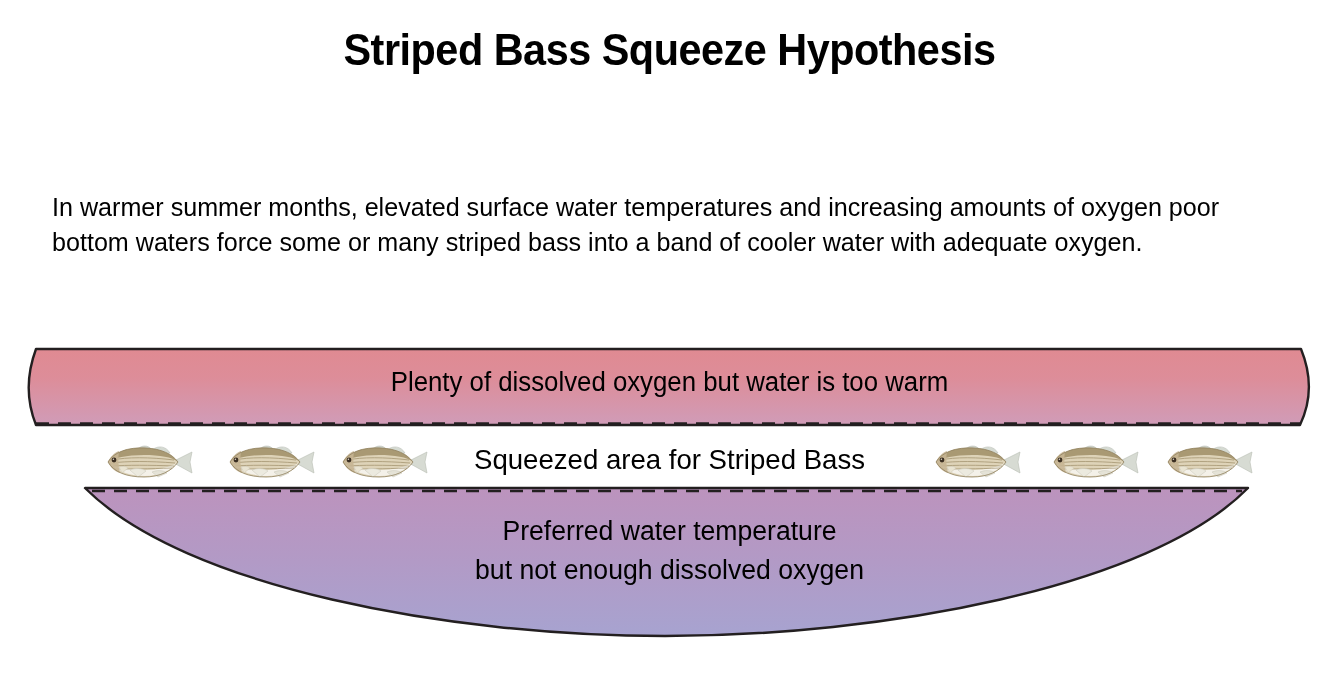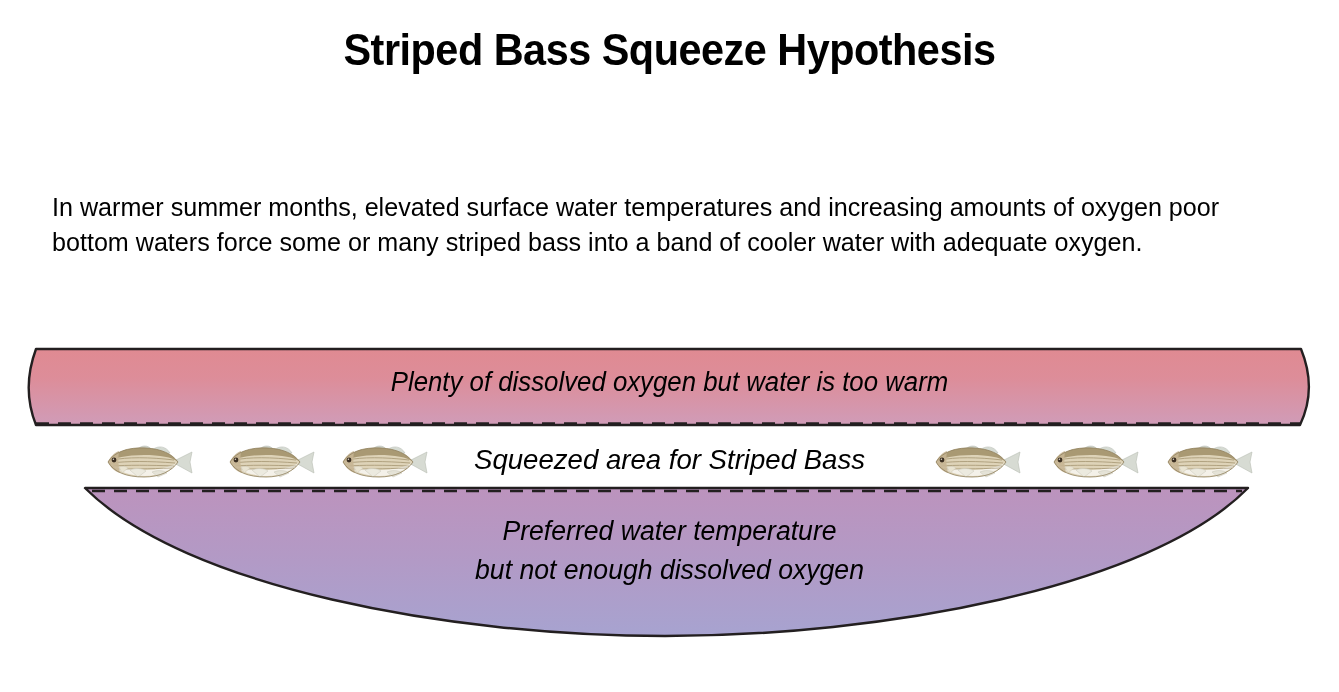--- a/index.html
+++ b/index.html
@@ -56,21 +56,20 @@
     transform-origin: left top;
   }
 
   
   #diagram {
     position: absolute;
     left: 0;
     top: 330px;
     width: 1128px;
     height: 330px;
-    font-style: italic;
   }
   #diagram-svg {
     position: absolute;
     left: 0;
     top: 0;
     width: 1339px;
     height: 330px;
     display: block;
   }
 

